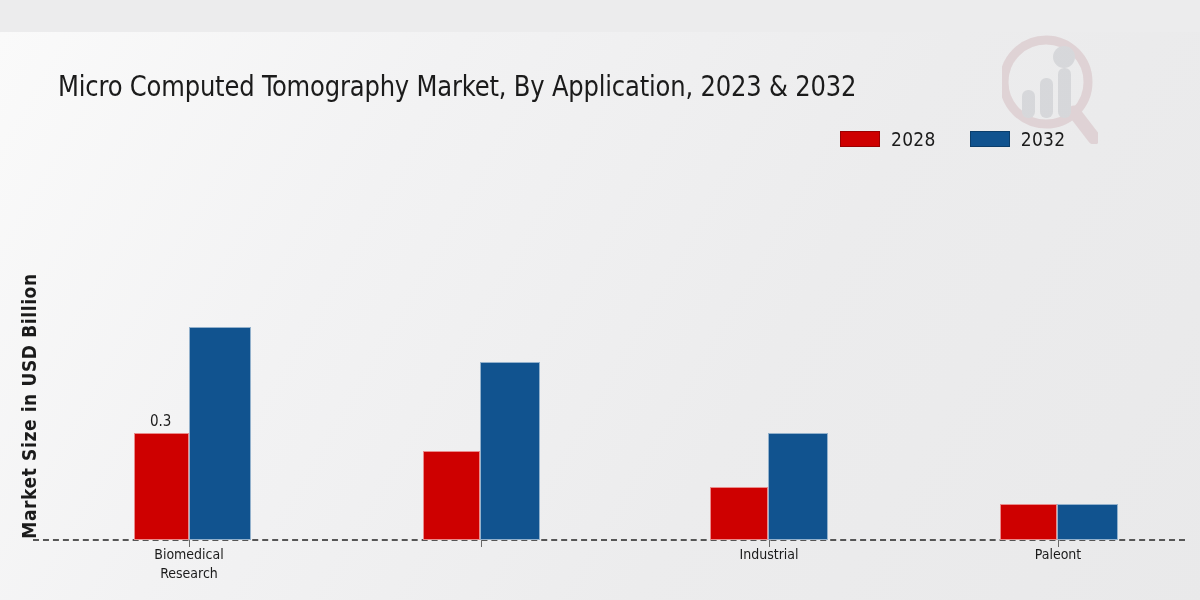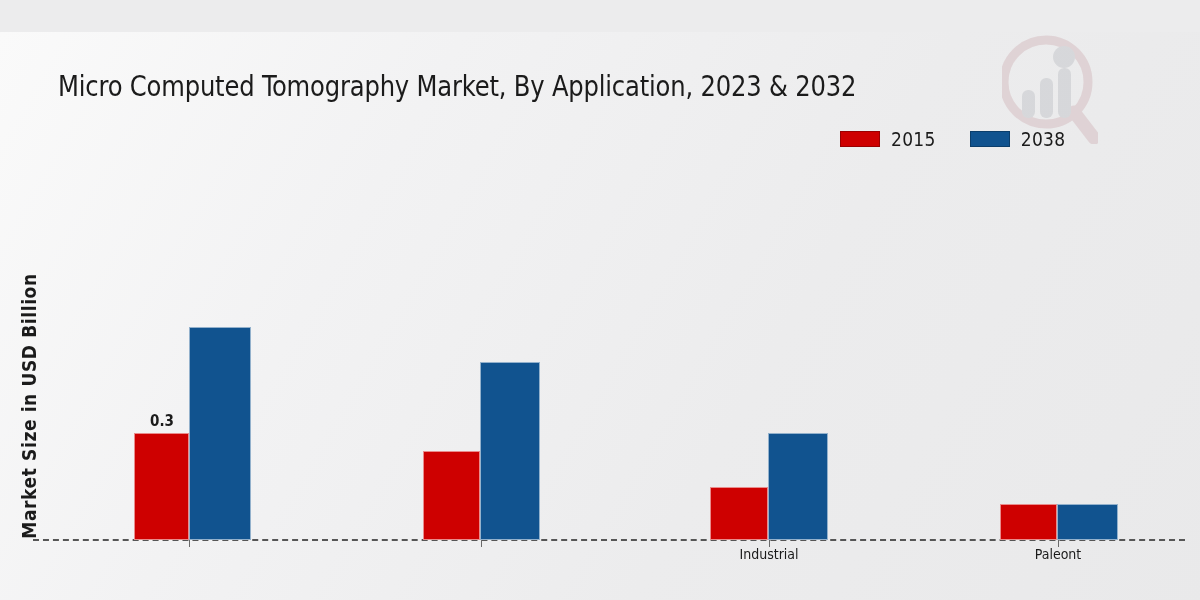--- a/index.html
+++ b/index.html
@@ -99,21 +99,21 @@
     position:absolute;
     bottom:92px;                
     border:1px solid rgba(255,255,255,.55);
   }
   .bar.red  { background:#CE0000; }
   .bar.blue { background:#11538F; }
 
   .bar-label {
     position:absolute;
     font-size:15px;
-    font-weight:bold;
+    font-weight:normal;
     color:#1b1b1b;
     font-family:"DejaVu Sans Condensed","Liberation Sans", sans-serif;
   }
 
   .tick {
     position:absolute;
     top:508px;
     width:1px; height:7px;
     background:#6a6a6a;
   }
@@ -150,38 +150,42 @@
     <rect x="38" y="44" width="13" height="40" rx="6" fill="#a9acb3"></rect>
     <rect x="56" y="34" width="13" height="50" rx="6" fill="#a9acb3"></rect>
     <circle cx="62" cy="23" r="11" fill="#a9acb3"></circle>
   </svg>
 
   <div class="chart-title">Micro Computed Tomography Market, By Application, 2023 &amp; 2032</div>
 
   <div class="legend">
     <div class="legend-item">
       <span class="legend-swatch" style="background:#CE0000"></span>
-      <span class="legend-label">2015</span>
+      <span class="legend-label">2028</span>
     </div>
     <div class="legend-item">
       <span class="legend-swatch" style="background:#11538F"></span>
-      <span class="legend-label">2038</span>
+      <span class="legend-label">2032</span>
     </div>
   </div>
 
   <div class="y-axis-title">Market Size in USD Billion</div>
 
   <div class="plot">
 
     <div class="baseline"></div>
 
     <div class="bar red" style="left: 134px; width: 55px; height: 107px; background: rgb(206, 0, 0);"></div>
     <div class="bar blue" style="left: 189px; width: 62px; height: 213px; background: rgb(17, 83, 143);"></div>
     <div class="bar-label" style="left: 150px; top: 379.5px;">0.3</div>
     <div class="tick" style="left:189px;"></div>
+    <div class="cat-label" style="left:94px;">
+      <span>Biomedical</span>
+      <span>Research</span>
+    </div>
 
     <div class="bar red" style="left: 423px; width: 57px; height: 89px; background: rgb(206, 0, 0);"></div>
     <div class="bar blue" style="left: 480px; width: 60px; height: 178px; background: rgb(17, 83, 143);"></div>
     <div class="tick" style="left:481px;"></div>
     <div class="cat-label" style="left:386px;">
     </div>
 
     <div class="bar red" style="left: 710px; width: 58px; height: 53px; background: rgb(206, 0, 0);"></div>
     <div class="bar blue" style="left: 768px; width: 60px; height: 107px; background: rgb(17, 83, 143);"></div>
     <div class="tick" style="left:769px;"></div>

